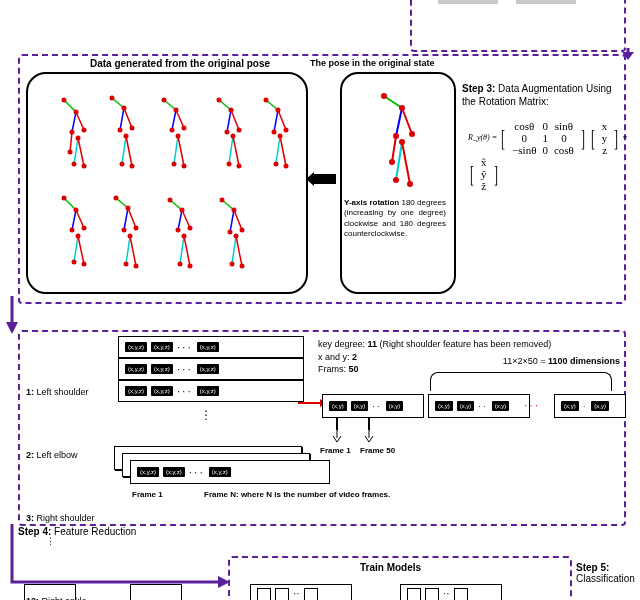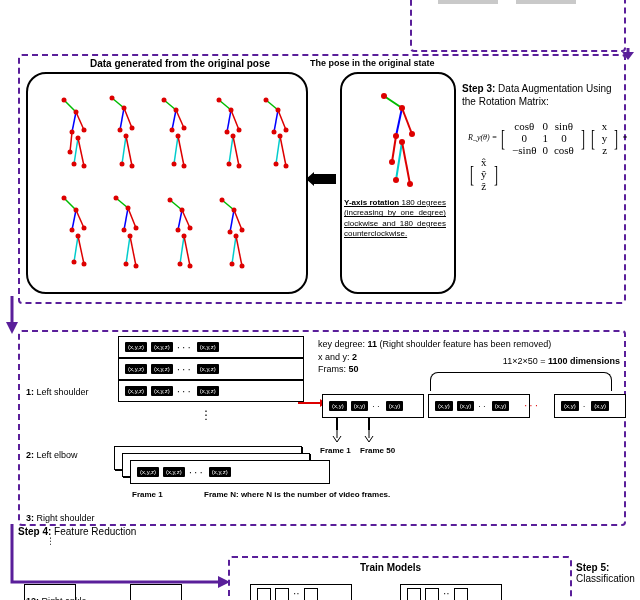--- a/index.html
+++ b/index.html
@@ -122,21 +122,20 @@
     transform: scaleX(0.5);
   }
   .rot-note {
     position: absolute;
     left: 344px;
     top: 198px;
     width: 102px;
     font-size: 8px;
     text-align: justify;
     line-height: 1.3;
-    text-decoration: underline;
   }
   .joint-list {
     position: absolute;
     left: 26px;
     top: 340px;
     font-size: 9px;
     line-height: 2.2;
   }
   .joint-list div { white-space: nowrap; margin-top: 43px; }
   .joint-list b { font-weight: bold; }

